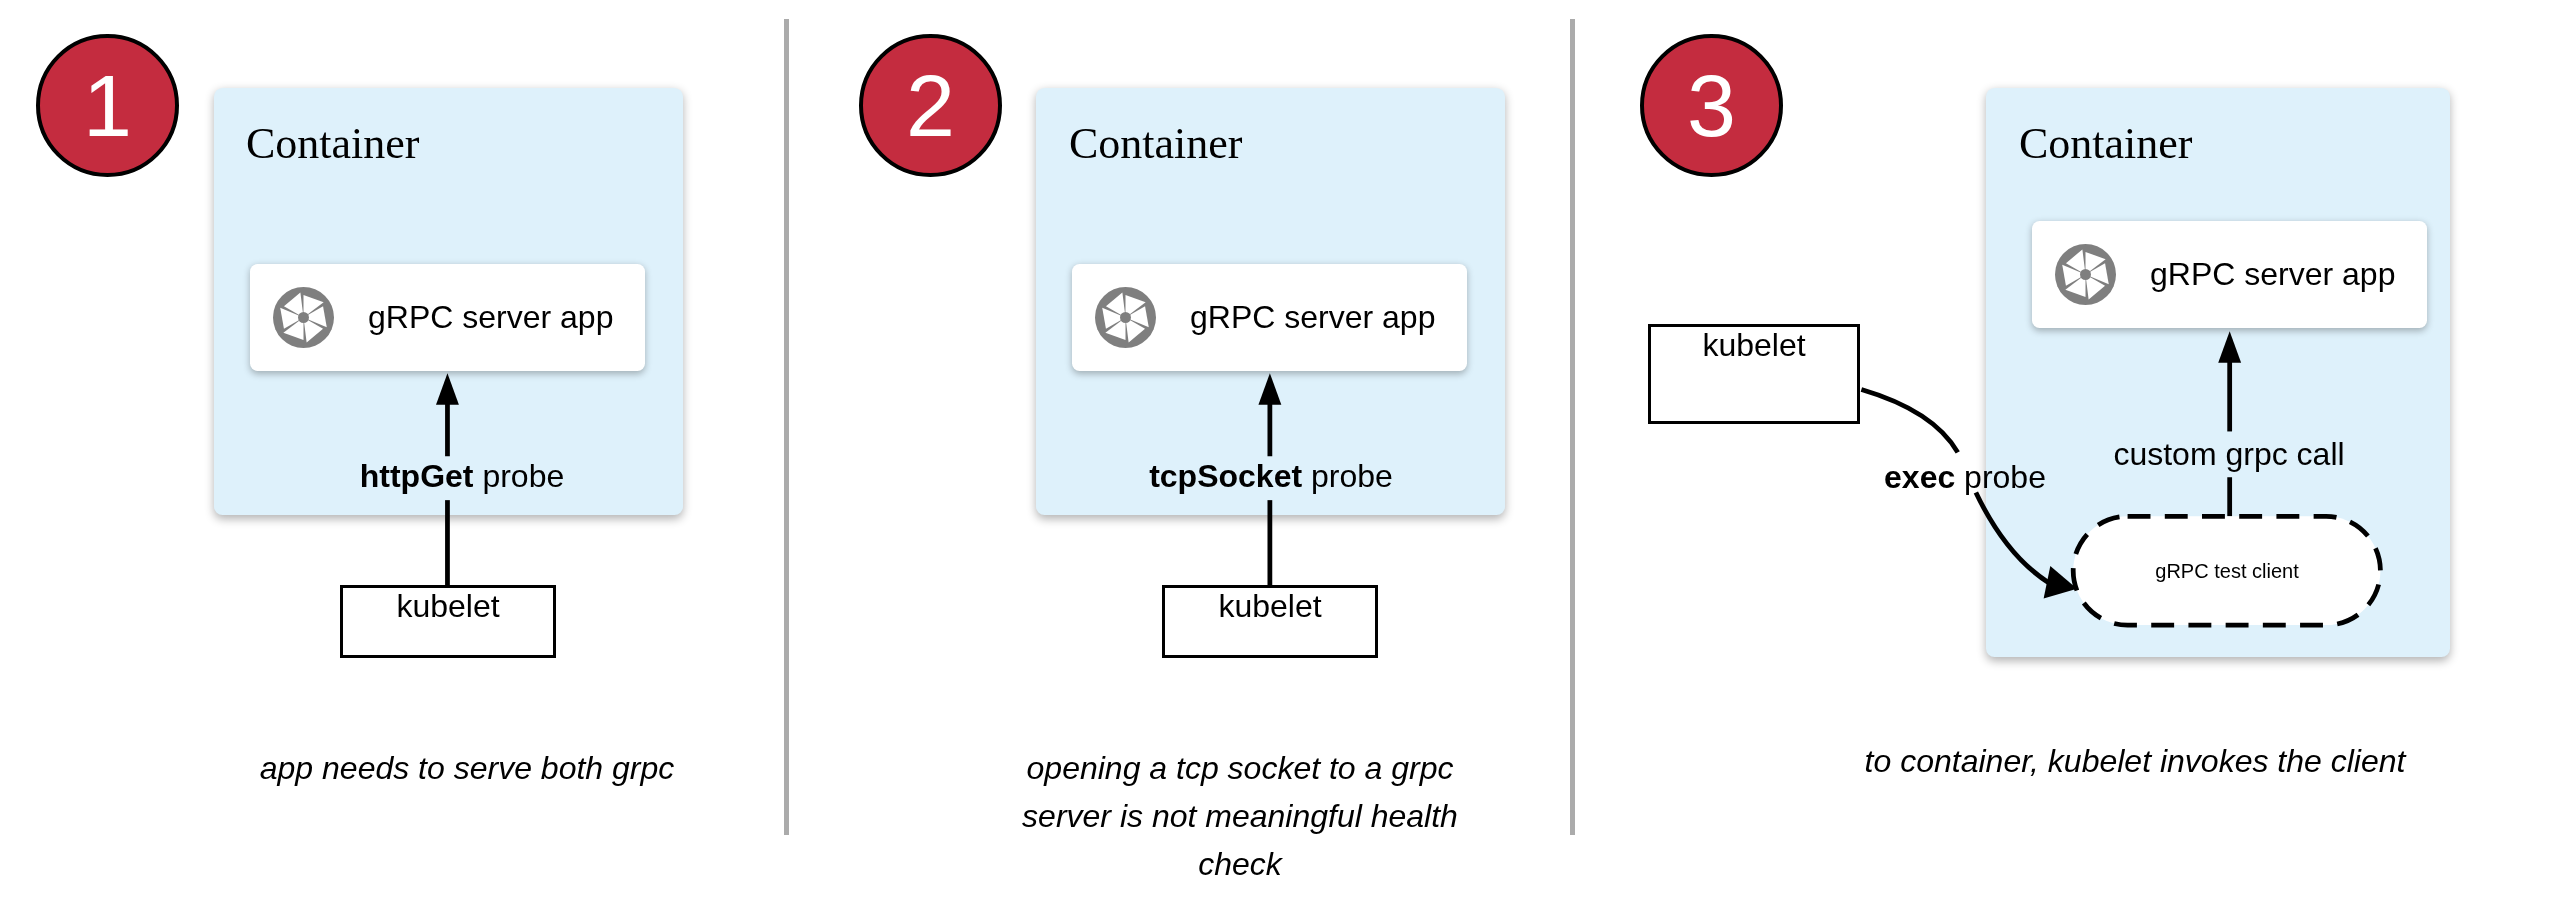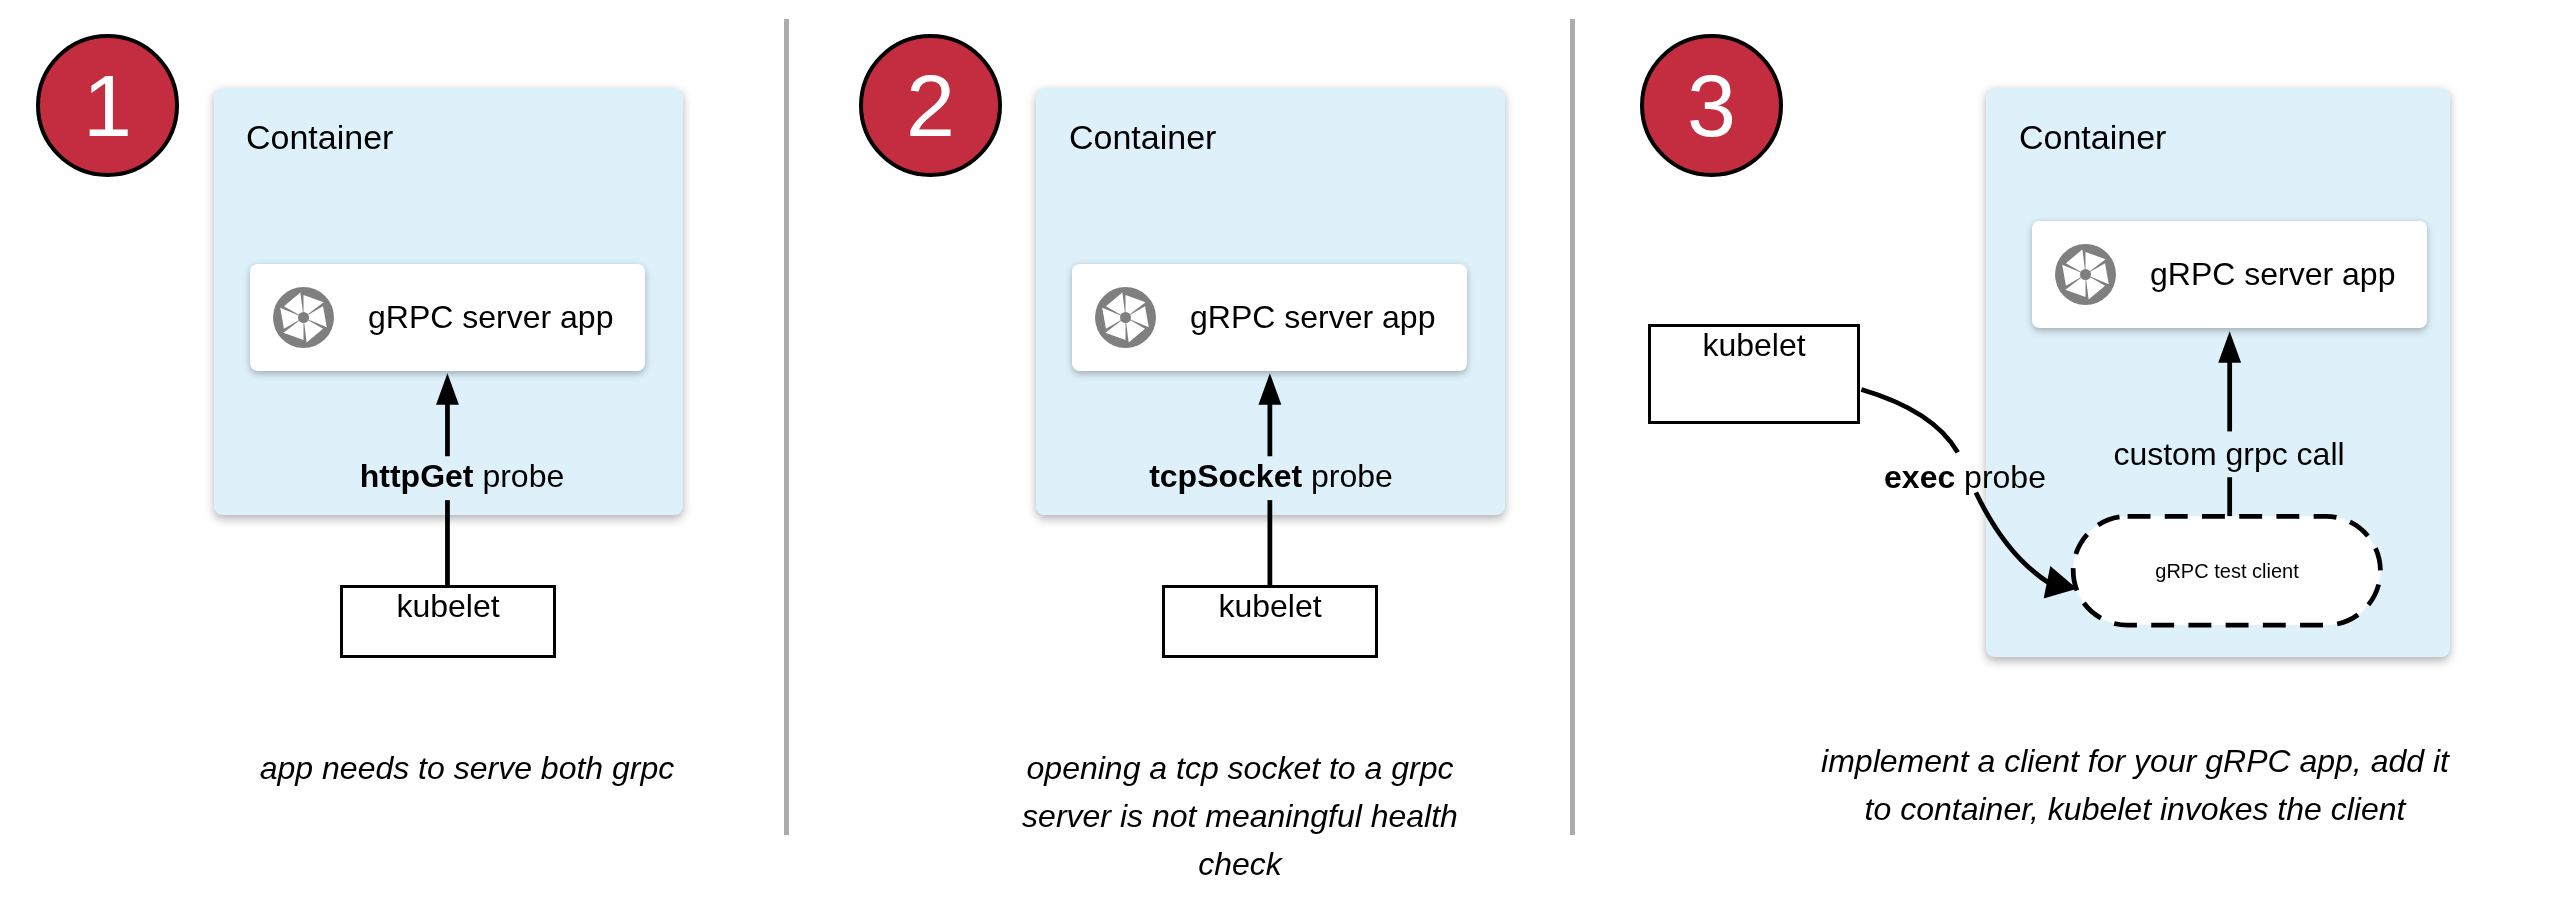--- a/index.html
+++ b/index.html
@@ -27,22 +27,23 @@
   }
 
   
   .container-box {
     background: #def1fb;
     border-radius: 8.6px;
     box-shadow: 0 3.8px 9.5px rgba(0,0,0,0.30);
     z-index: 1;
   }
   .container-label {
-    font-size: 34px;
-    z-index: 10;
+    font-size: 44px;
+    z-index: 10;
+    font-family: Liberation Serif, serif;
   }
 
   
   .app-box {
     background: #ffffff;
     border-radius: 7.6px;
     box-shadow: 0 2.9px 7.6px rgba(0,0,0,0.28);
     display: flex; align-items: center;
     padding-left: 23px;
     box-sizing: border-box;
@@ -244,16 +245,15 @@
 
 <div class="abs flow-label" style="left:1803px; top:456px; width:324px;">
   <b>exec</b><span> probe</span>
 </div>
 
 <div class="abs flow-label" style="left:2067px; top:433px; width:324px;">custom grpc call</div>
 
 <div class="abs pill-label" style="left:2084px; top:550px; width:286px;">gRPC test client</div>
 
 <div class="abs caption" style="left:1801px; top:737px; width:668px;">
-  <div>implement a client for your gRPC app, add it</div>
   <div>to container, kubelet invokes the client</div>
 </div>
 
 
 </body></html>

